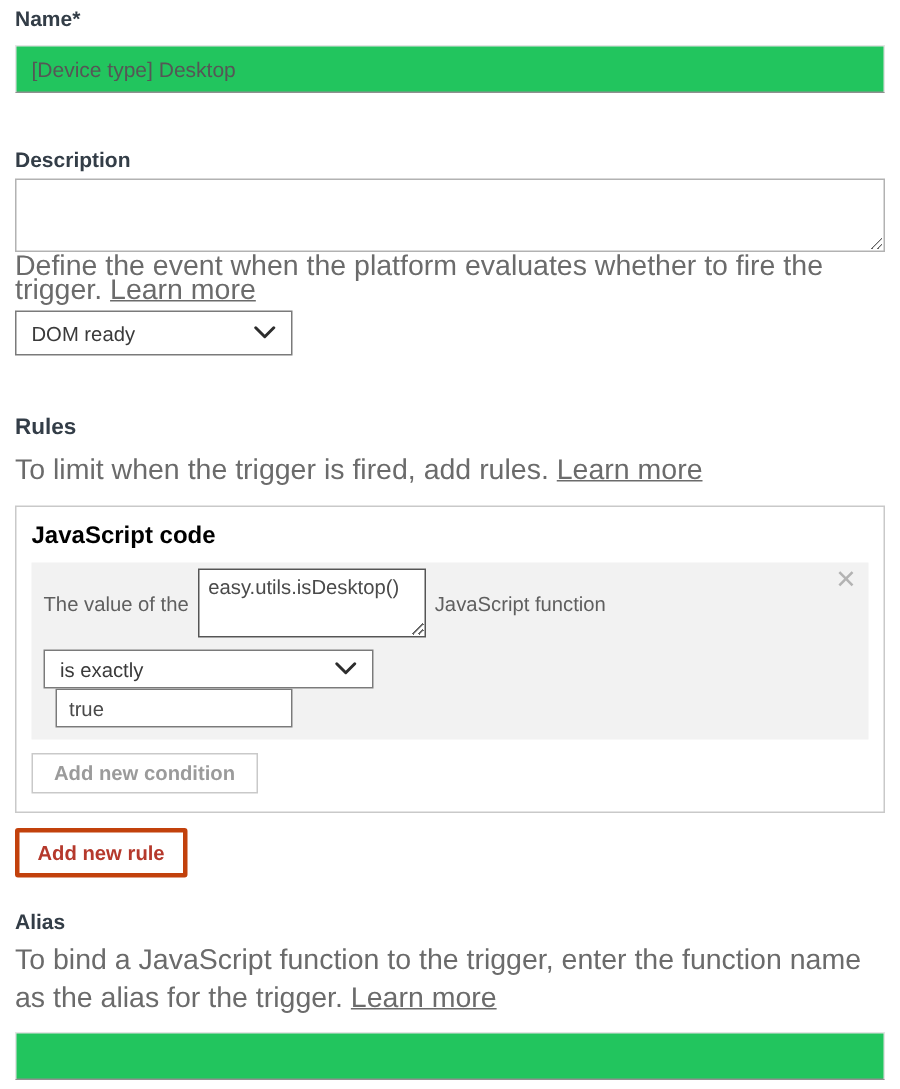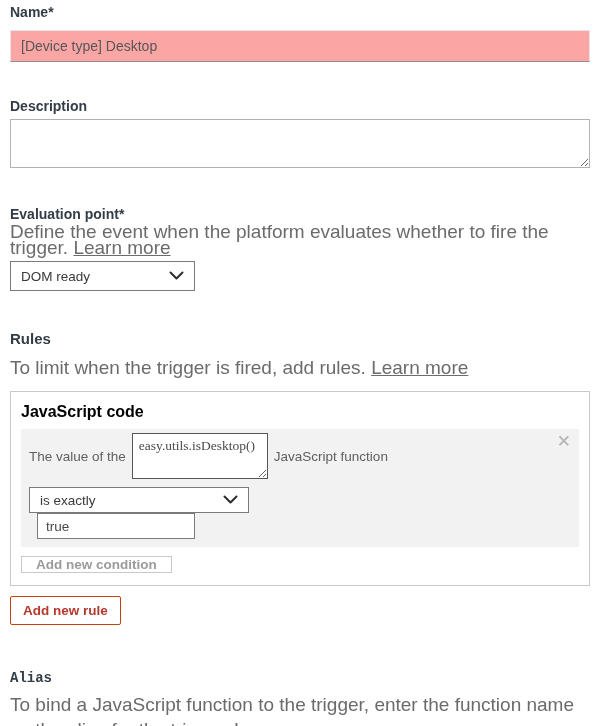--- a/index.html
+++ b/index.html
@@ -20,21 +20,21 @@
     font-size: 19px; color: #6b6b6b; line-height: 16px;
   }
   a.learn-more {
     color: #6b6b6b; text-decoration: underline; cursor: pointer;
   }
 
   
   .filled-input {
     display: block; width: 100%; height: 32px;
     margin-top: 10px;
-    background: #fca5a5;
+    background: #22c55e;
     border: 1px solid #e4e4e4;
     border-bottom: 1px solid #8f8f8f;
     padding: 0 10px;
     font-family: inherit; font-size: 14px; color: #565656;
     outline: none;
   }
 
   
   .desc-area {
     display: block; width: 100%; height: 49px;
@@ -90,75 +90,74 @@
     position: absolute; top: 2px; right: 8px;
     font-size: 17px; color: #b3b3b3; line-height: 20px;
     cursor: pointer;
     font-family: "DejaVu Sans", sans-serif;
   }
   .cond-row1 {
     display: flex; align-items: center;
     font-size: 13.5px; color: #5f5f5f;
   }
   .func-area {
-    width: 136px; height: 46px;
+    width: 152px; height: 46px;
     margin: 2px 6px 2px 6px;
     background: #ffffff;
     border: 1px solid #555555;
     padding: 4px 6px;
-    font-family: Liberation Serif, serif; font-size: 13.5px; color: #4a4a4a;
+    font-family: Liberation Sans, sans-serif; font-size: 13.5px; color: #4a4a4a;
     resize: both; outline: none;
   }
   .cond-row2 { display: flex; margin-top: 6px; flex-direction: column; }
   .op-select { width: 220px; height: 26px; background: #ffffff; }
   .value-input {
     width: 158px; height: 26px; margin-left: 8px;
     background: #ffffff; border: 1px solid #7a7a7a;
     padding: 0 8px; font-family: inherit; font-size: 13.5px; color: #4a4a4a;
     outline: none;
   }
   .add-condition-btn {
     margin-top: 9px;
     display: inline-block;
     background: #ffffff;
     border: 1px solid #c9c9c9;
     color: #9b9b9b;
     font-family: inherit; font-size: 13.5px; font-weight: bold;
-    padding: 0 14px;
+    padding: 5px 14px;
     cursor: default;
   }
   .add-rule-btn {
     margin-top: 10px;
     display: inline-block;
     background: #ffffff;
-    border: 1px solid #c2410c;
+    border: 3px solid #c2410c;
     border-radius: 2px;
     color: #b5392c;
     font-family: inherit; font-size: 13.5px; font-weight: bold;
     padding: 6px 12px;
     cursor: pointer;
   }
-  .alias-heading { margin-top: 45px; font-family: Liberation Mono, monospace; }
+  .alias-heading { margin-top: 21px; }
   .alias-help { margin-top: 6px; line-height: 25px; max-width: 580px; }
 </style>
 </head>
 <body>
 
 <div class="page">
 
   
   <div class="field-label">Name*</div>
   <input class="filled-input" type="text" value="[Device type] Desktop" style="">
 
   
   <div class="field-label section-gap-lg">Description</div>
   <textarea class="desc-area" style=""></textarea>
 
   
-  <div class="field-label section-gap-xl">Evaluation point*</div>
   <div class="help-text" style="margin-top:2px;">
     <span>Define the event when the platform evaluates whether to fire the trigger.</span>
     <a class="learn-more">Learn more</a>
   </div>
   <div class="select eval-select">
     <span>DOM ready</span>
     <span class="chev">
       <svg width="15" height="10" viewBox="0 0 15 10">
           <path d="M1.5 1.5 L7.5 7.5 L13.5 1.5" fill="none" stroke="#2d2d2d" stroke-width="2" stroke-linecap="round" stroke-linejoin="round"></path>
         </svg>

